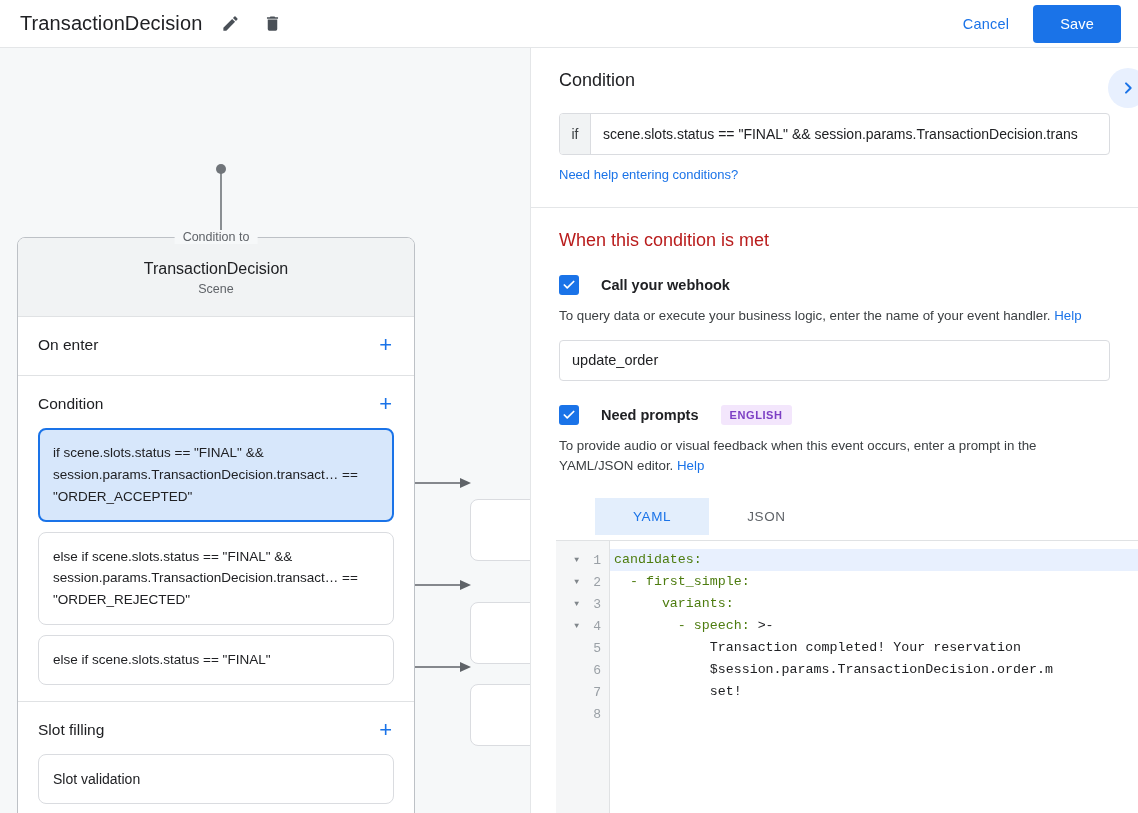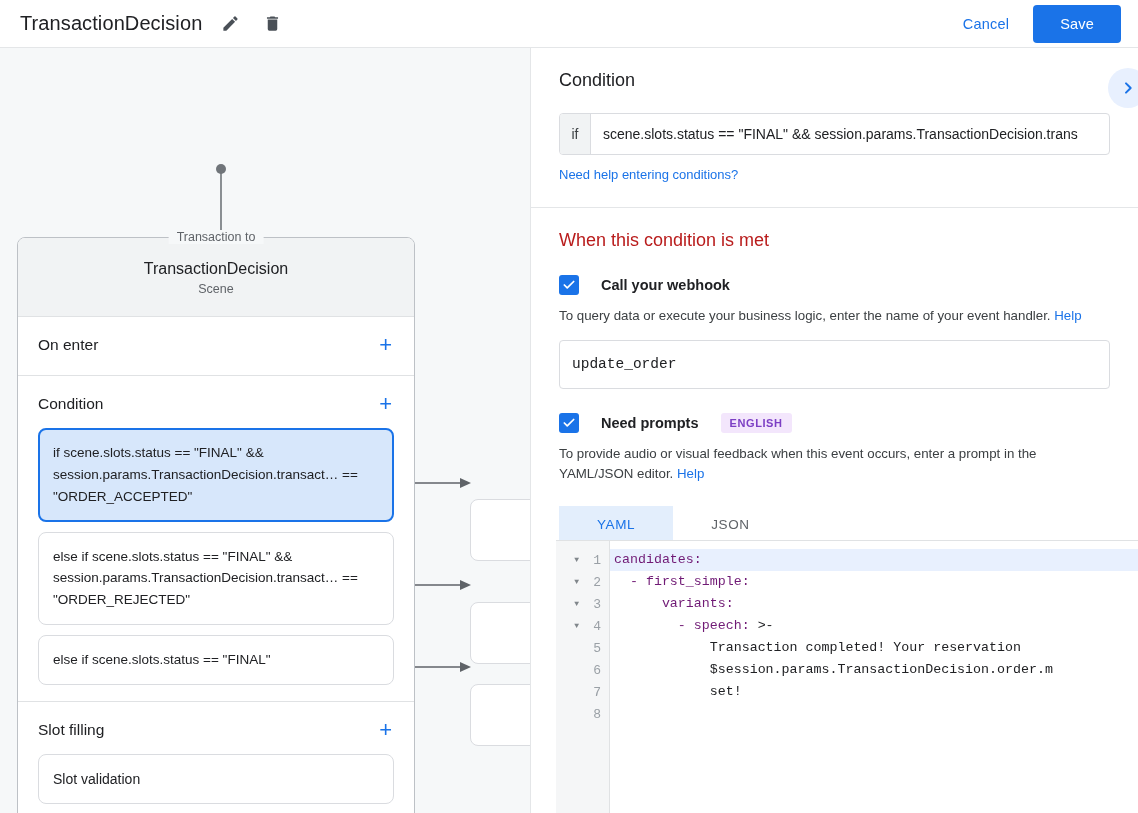--- a/index.html
+++ b/index.html
@@ -173,28 +173,28 @@
   .check-label { font-size: 14.5px; font-weight: 700; color: #202124; }
   .badge {
     background: #f3e6fc; color: #7c3fc4; font-size: 11px; font-weight: 700;
     letter-spacing: 0.6px; padding: 4px 9px; border-radius: 3px;
   }
   .helper-text {
     margin-top: 11px; font-size: 13.3px; color: #3c4043; line-height: 1.5;
   }
   .helper-text a { color: #1a73e8; }
   .text-input {
-    margin-top: 14px; width: 100%; height: 49px;
+    margin-top: 14px; width: 100%; height: 41px;
     border: 1px solid #dadce0; border-radius: 4px;
-    padding: 0 12px; font-size: 14.5px; font-family: Liberation Mono, monospace;
+    padding: 0 12px; font-size: 14.5px; font-family: Liberation Sans, sans-serif;
     color: #202124; outline: none;
   }
 
   
-  .tabs { display: flex; margin-top: 22px; }
+  .tabs { display: flex; margin-top: 22px; margin-left: 36px; }
   .tab {
     padding: 11px 38px; font-size: 13.5px; font-weight: 500;
     letter-spacing: 0.6px; color: #5f6368; cursor: pointer;
     background: transparent; border: none; font-family: inherit;
   }
   .tab.active { background: #e3eefc; color: #1a73e8; }
 
   
   .editor {
     position: absolute; left: 556px; right: 0; top: 540px; bottom: 0;
@@ -210,21 +210,21 @@
     font-family: "Liberation Mono", monospace; font-size: 13px; color: #9aa0a6;
   }
   .fold { width: 9px; color: #80868b; font-size: 8px; line-height: 1; }
   .fold.empty { visibility: hidden; }
   .code {
     flex: 1; padding-top: 8px; overflow: hidden;
     font-family: "Liberation Mono", monospace; font-size: 13.3px;
   }
   .code-line { height: 22px; line-height: 22px; white-space: pre; padding-left: 4px; }
   .code-line.hl { background: #e8f0fe; }
-  .tok-key { color: #701a75; }
+  .tok-key { color: #4d7c0f; }
   .tok-txt { color: #202124; }
 </style>
 </head>
 <body>
 
 <div class="app">
 
   <div class="topbar">
     <div class="topbar-title">TransactionDecision</div>
 
@@ -271,21 +271,21 @@
     </svg>
     <svg class="hconn" style="left:392px; top:611px;" width="80" height="16" viewBox="0 0 80 16">
       <circle cx="5" cy="8" r="5" fill="#70757a"></circle>
       <line x1="5" y1="8" x2="71" y2="8" stroke="#5f6368" stroke-width="1.5"></line>
       <polygon points="79,8 68,3 68,13" fill="#5f6368"></polygon>
     </svg>
 
     <div id="scene-card">
 
       <div class="scene-head">
-        <span class="fieldset-legend">Transaction to</span>
+        <span class="fieldset-legend">Condition to</span>
         <div class="scene-title">TransactionDecision</div>
         <div class="scene-sub">Scene</div>
       </div>
 
       <div class="section">
         <div class="section-header">
           <span class="section-label">On enter</span>
           <button class="plus-btn">+</button>
         </div>
       </div>

